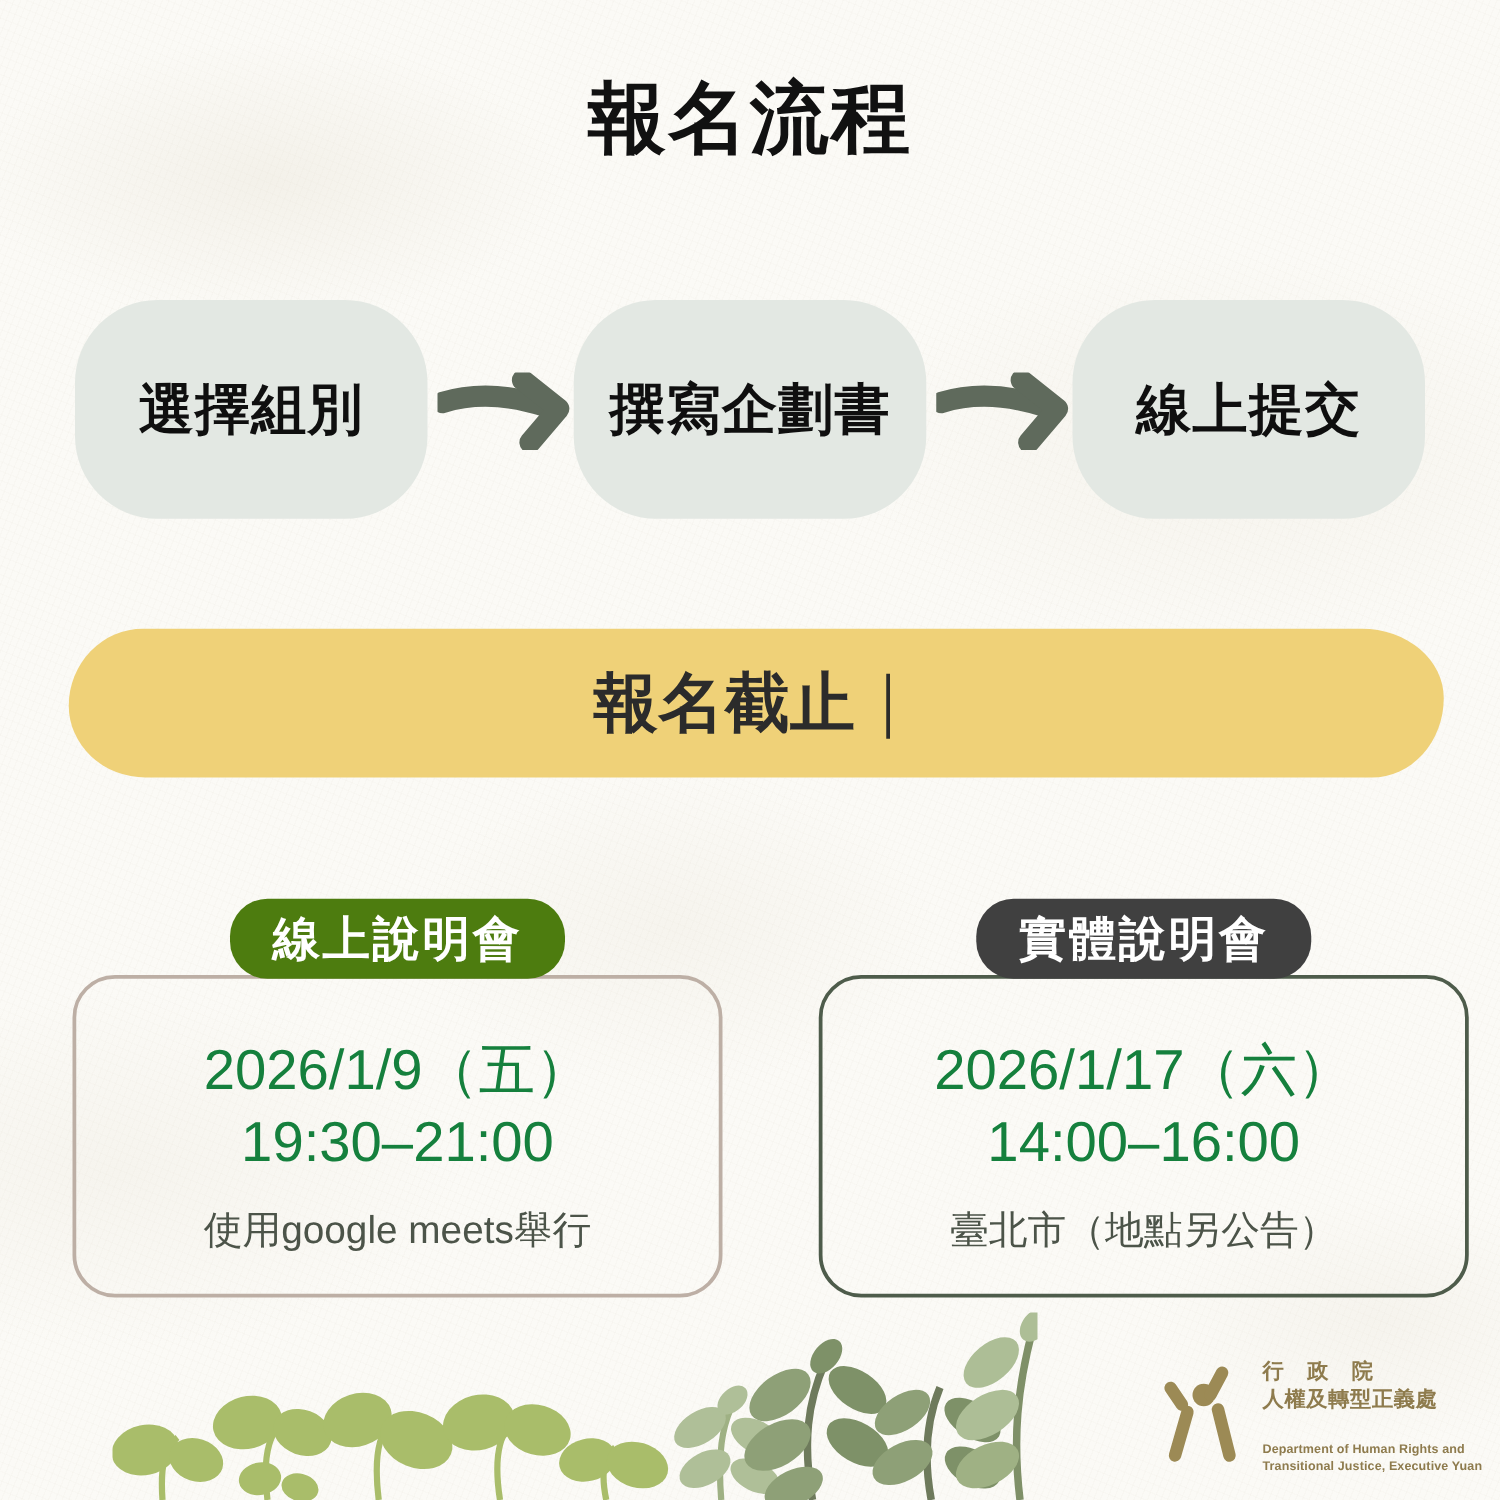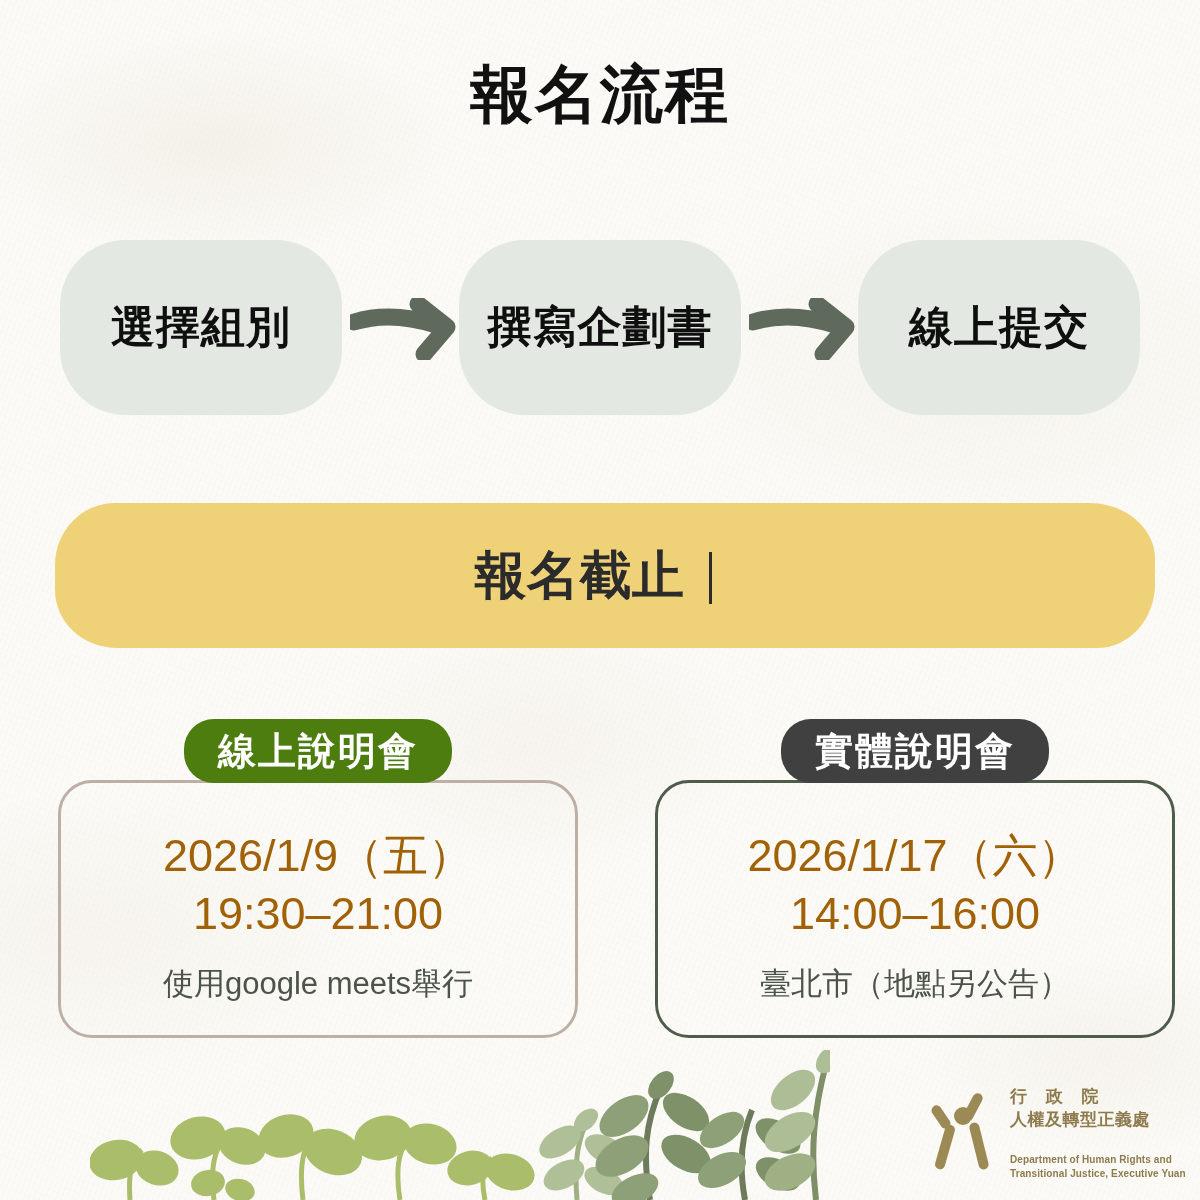--- a/index.html
+++ b/index.html
@@ -89,21 +89,21 @@
   }
   .flow-arrow.a1 { left: 290px; }
   .flow-arrow.a2 { left: 689px; }
 
   
   #deadline-banner {
     position: absolute;
     top: 503px;
     left: 55px;
     width: 1100px;
-    height: 145px;
+    height: 119px;
   }
   #deadline-banner .banner-shape {
     position: absolute;
     inset: 0;
     background: #EFD178;
     border-radius: 60px 66px 58px 62px / 62px 56px 64px 58px;
   }
   #deadline-banner .banner-text {
     position: absolute;
     inset: 0;
@@ -165,21 +165,21 @@
     inset: 0;
     display: flex;
     flex-direction: column;
     align-items: center;
     justify-content: center;
     padding-top: 14px;
   }
   .card-date, .card-time {
     font-size: 45px;
     font-weight: 400;
-    color: #a16207;
+    color: #15803d;
     letter-spacing: 0px;
     line-height: 1.28;
     white-space: nowrap;
   }
   .card-note {
     margin-top: 20px;
     font-size: 31px;
     font-weight: 400;
     color: #4C5449;
     letter-spacing: 0px;

